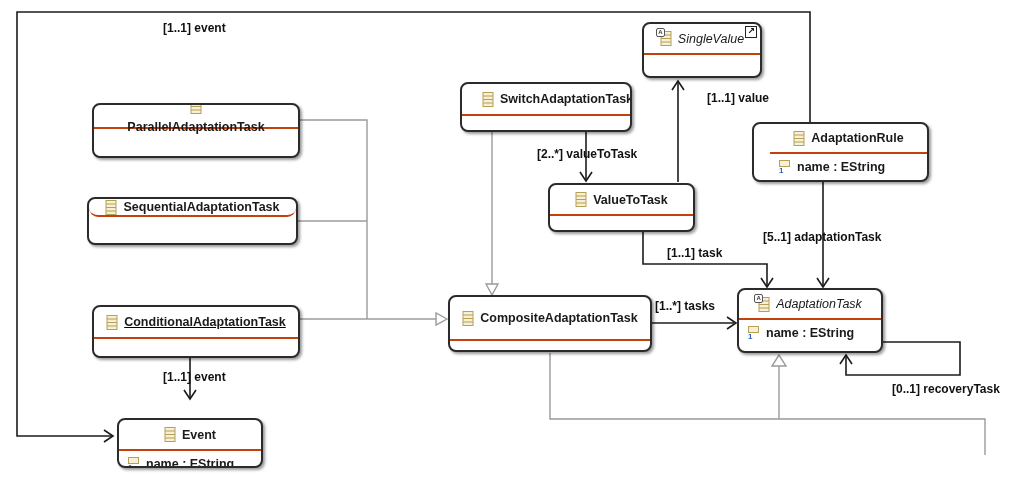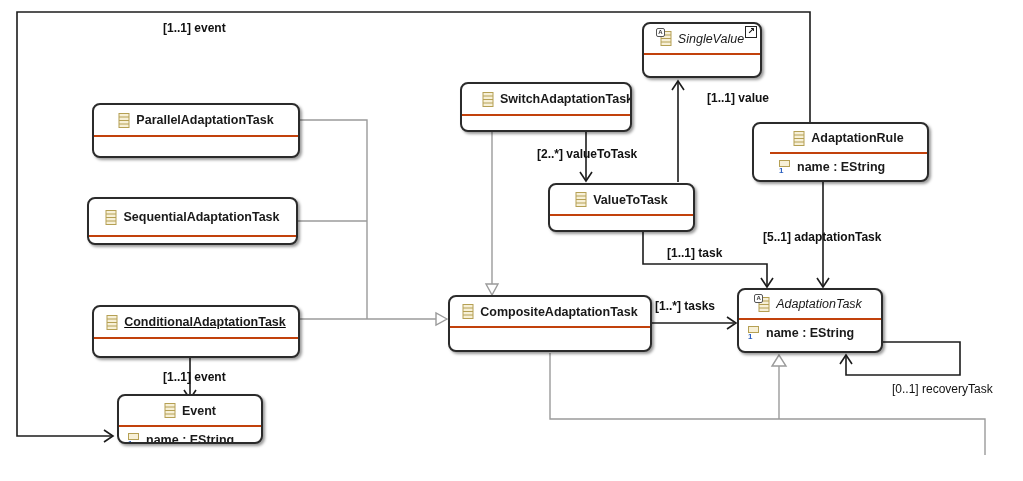--- a/index.html
+++ b/index.html
@@ -143,21 +143,21 @@
   }
   .elabel {
     position: absolute;
     font-size: 12px;
     font-weight: bold;
     color: #111111;
     white-space: nowrap;
     text-align: center;
   }
   .elabel.plain {
-    font-weight: normal;
+    font-weight: bold;
   }
 </style>
 </head>
 <body>
 
 <div class="canvas">
 
   <svg class="edges" width="1023" height="481" viewBox="0 0 1023 481">
 
     <g>
@@ -219,35 +219,35 @@
       <polyline class="ref-head" points="727,317 736,323 727,329"></polyline>
     </g>
 
     <g>
       <polyline class="ref" points="883,342 960,342 960,375 846,375 846,356"></polyline>
       <polyline class="ref-head" points="840,364 846,355 852,364"></polyline>
     </g>
   </svg>
 
   <div class="cls" style="left:92px;top:103px;width:208px;height:55px;">
-    <div class="title" style="height:32px;">
+    <div class="title" style="height:24px;flex-direction:column;">
       <span class="icon-wrap">
         <svg width="12" height="15" viewBox="0 0 12 15">
             <rect x="1" y="0.5" width="10" height="14" fill="#f7f0d7" stroke="#b5a054"></rect>
             <line x1="1" y1="4" x2="11" y2="4" stroke="#b5a054"></line>
             <line x1="1" y1="7.5" x2="11" y2="7.5" stroke="#b5a054"></line>
             <line x1="1" y1="11" x2="11" y2="11" stroke="#b5a054"></line>
           </svg>
       </span>
       <span class="tname">ParallelAdaptationTask</span>
     </div>
   </div>
 
   <div class="cls" style="left:87px;top:197px;width:211px;height:48px;">
-    <div class="title" style="height:38px;">
+    <div class="title" style="height:18px;border-radius:9px;">
       <span class="icon-wrap">
         <svg width="12" height="15" viewBox="0 0 12 15">
             <rect x="1" y="0.5" width="10" height="14" fill="#f7f0d7" stroke="#b5a054"></rect>
             <line x1="1" y1="4" x2="11" y2="4" stroke="#b5a054"></line>
             <line x1="1" y1="7.5" x2="11" y2="7.5" stroke="#b5a054"></line>
             <line x1="1" y1="11" x2="11" y2="11" stroke="#b5a054"></line>
           </svg>
       </span>
       <span class="tname">SequentialAdaptationTask</span>
     </div>
@@ -326,21 +326,21 @@
     <div class="attr-row">
       <span class="attr-icon">
         <span class="attr-rect"></span>
         <span class="attr-one">1</span>
       </span>
       <span>name : EString</span>
     </div>
   </div>
 
   <div class="cls" style="left:448px;top:295px;width:204px;height:57px;">
-    <div class="title" style="height:31px;">
+    <div class="title" style="height:44px;">
       <span class="icon-wrap">
         <svg width="12" height="15" viewBox="0 0 12 15">
             <rect x="1" y="0.5" width="10" height="14" fill="#f7f0d7" stroke="#b5a054"></rect>
             <line x1="1" y1="4" x2="11" y2="4" stroke="#b5a054"></line>
             <line x1="1" y1="7.5" x2="11" y2="7.5" stroke="#b5a054"></line>
             <line x1="1" y1="11" x2="11" y2="11" stroke="#b5a054"></line>
           </svg>
       </span>
       <span class="tname">CompositeAdaptationTask</span>
     </div>
@@ -361,21 +361,21 @@
     </div>
     <div class="attr-row">
       <span class="attr-icon">
         <span class="attr-rect"></span>
         <span class="attr-one">1</span>
       </span>
       <span>name : EString</span>
     </div>
   </div>
 
-  <div class="cls" style="left:117px;top:394px;width:146px;height:50px;">
+  <div class="cls" style="left:117px;top:418px;width:146px;height:50px;">
     <div class="title" style="height:31px;">
       <span class="icon-wrap">
         <svg width="12" height="15" viewBox="0 0 12 15">
             <rect x="1" y="0.5" width="10" height="14" fill="#f7f0d7" stroke="#b5a054"></rect>
             <line x1="1" y1="4" x2="11" y2="4" stroke="#b5a054"></line>
             <line x1="1" y1="7.5" x2="11" y2="7.5" stroke="#b5a054"></line>
             <line x1="1" y1="11" x2="11" y2="11" stroke="#b5a054"></line>
           </svg>
       </span>
       <span class="tname">Event</span>

